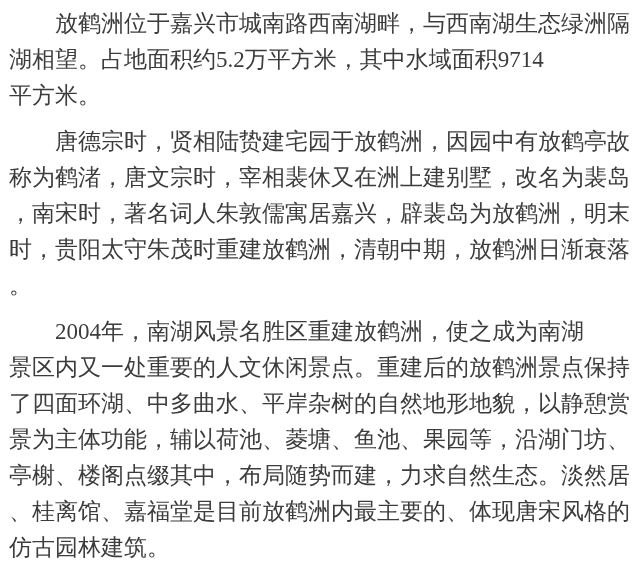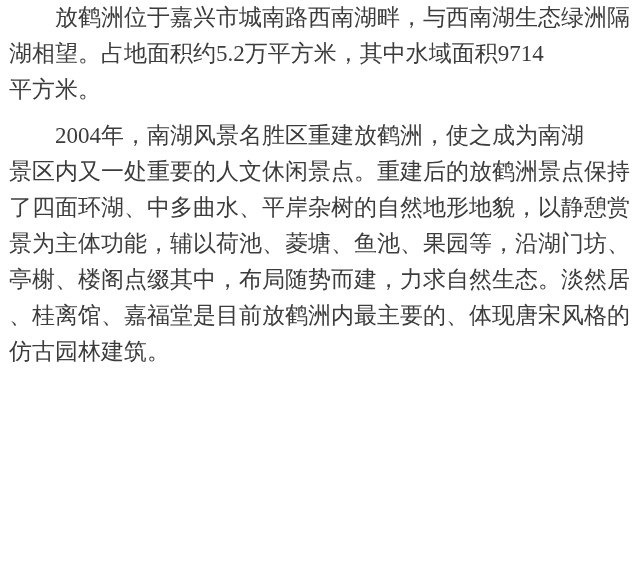--- a/index.html
+++ b/index.html
@@ -9,21 +9,21 @@
   }
   body {
     width: 640px;
     height: 561px;
     overflow: hidden;
   }
   .doc {
     box-sizing: border-box;
     width: 640px;
     height: 561px;
-    padding: 0 8px 0 9px;
+    padding: 6px 8px 0 9px;
     font-family: "Liberation Serif", "DejaVu Serif", serif;
     font-size: 23px;
     line-height: 36px;
     color: #3c3c3c;
     background: #ffffff;
   }
   .para {
     margin: 0 0 10px 0;
     text-indent: 2em;       
     white-space: pre-line;  
@@ -31,20 +31,25 @@
     text-align: left;
   }
 </style>
 </head>
 <body>
 
 <div class="doc">
   <p class="para">放鹤洲位于嘉兴市城南路西南湖畔，与西南湖生态绿洲隔
 湖相望。占地面积约5.2万平方米，其中水域面积9714
 平方米。</p>
+  <p class="para">唐德宗时，贤相陆贽建宅园于放鹤洲，因园中有放鹤亭故
+称为鹤渚，唐文宗时，宰相裴休又在洲上建别墅，改名为裴岛
+，南宋时，著名词人朱敦儒寓居嘉兴，辟裴岛为放鹤洲，明末
+时，贵阳太守朱茂时重建放鹤洲，清朝中期，放鹤洲日渐衰落
+。</p>
   <p class="para">2004年，南湖风景名胜区重建放鹤洲，使之成为南湖
 景区内又一处重要的人文休闲景点。重建后的放鹤洲景点保持
 了四面环湖、中多曲水、平岸杂树的自然地形地貌，以静憩赏
 景为主体功能，辅以荷池、菱塘、鱼池、果园等，沿湖门坊、
 亭榭、楼阁点缀其中，布局随势而建，力求自然生态。淡然居
 、桂离馆、嘉福堂是目前放鹤洲内最主要的、体现唐宋风格的
 仿古园林建筑。</p>
 </div>
 
 </body></html>

